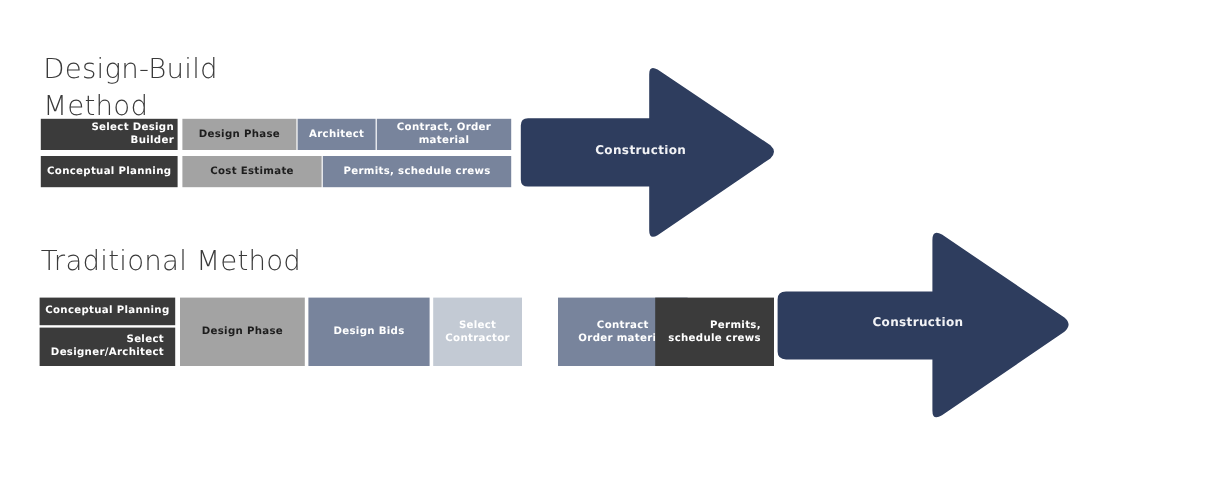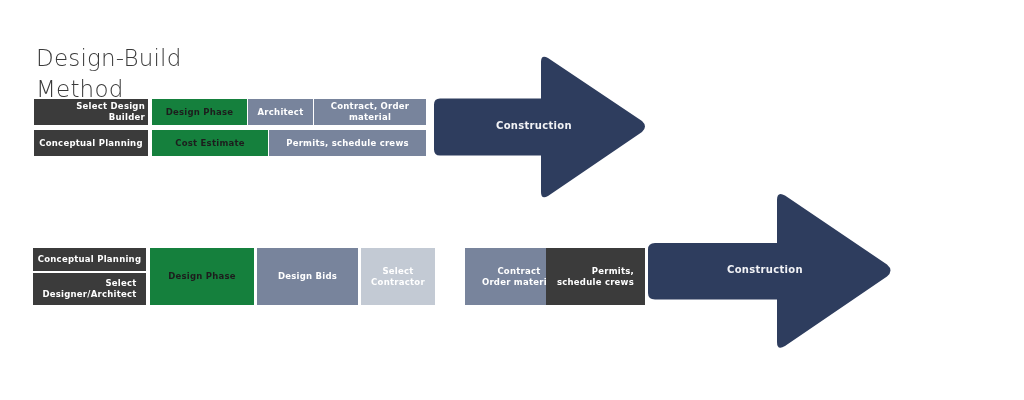--- a/index.html
+++ b/index.html
@@ -55,21 +55,21 @@
     font-family: "DejaVu Sans", sans-serif;
     font-weight: bold;
     font-size: 8.5px;
     letter-spacing: 0.25px;
     line-height: 1.28;
     padding: 1px 3px;
     white-space: pre-line;
     overflow: hidden;
   }
   .box-dark   { background: #3b3b3b; color: #ffffff; text-align: right; }
-  .box-light  { background: #15803d; color: #1d1d1d; }
+  .box-light  { background: #a3a3a3; color: #1d1d1d; }
   .box-mid    { background: #78849c; color: #ffffff; }
   .box-pale   { background: #c3cad4; color: #ffffff; }
 
   
   .arrow {
     position: absolute;
     color: #ffffff;
   }
   .arrow svg { display: block; }
   .arrow-label {
@@ -117,20 +117,21 @@
                L120 143
                Q113 147 113 139
                L113 102.5
                L12 102.5
                Q6 102.5 6 96.5
                Z" fill="#2e3d5e"></path>
     </svg>
     <span class="arrow-label" style="left:68px; top:67px;">Construction</span>
   </div>
 
+  <div class="section-title" id="title-traditional">Traditional Method</div>
 
   <div class="phase-box box-dark" style="left:33px; top:248px; width:113px; height:23px;">Conceptual Planning</div>
 
   <div class="phase-box box-dark" style="left:33px; top:273px; width:113px; height:32px;">Select
 Designer/Architect</div>
 
   <div class="phase-box box-light" style="left:150px; top:248px; width:104px; height:57px;">Design Phase</div>
 
   <div class="phase-box box-mid" style="left:257px; top:248px; width:101px; height:57px;">Design Bids</div>
 

